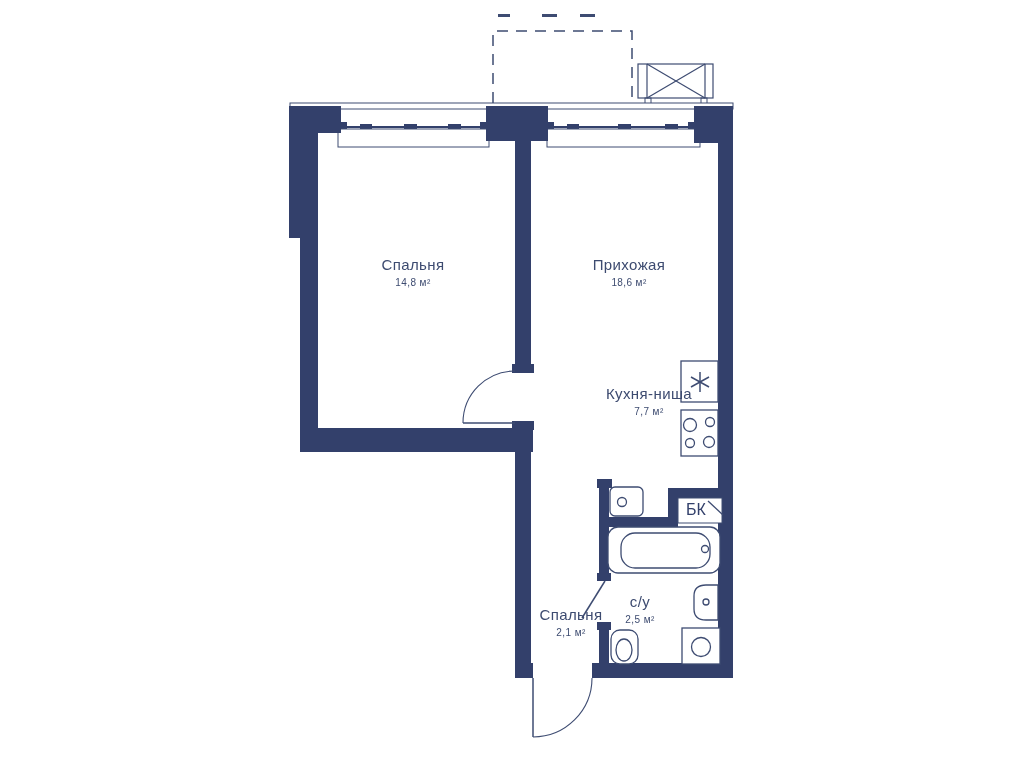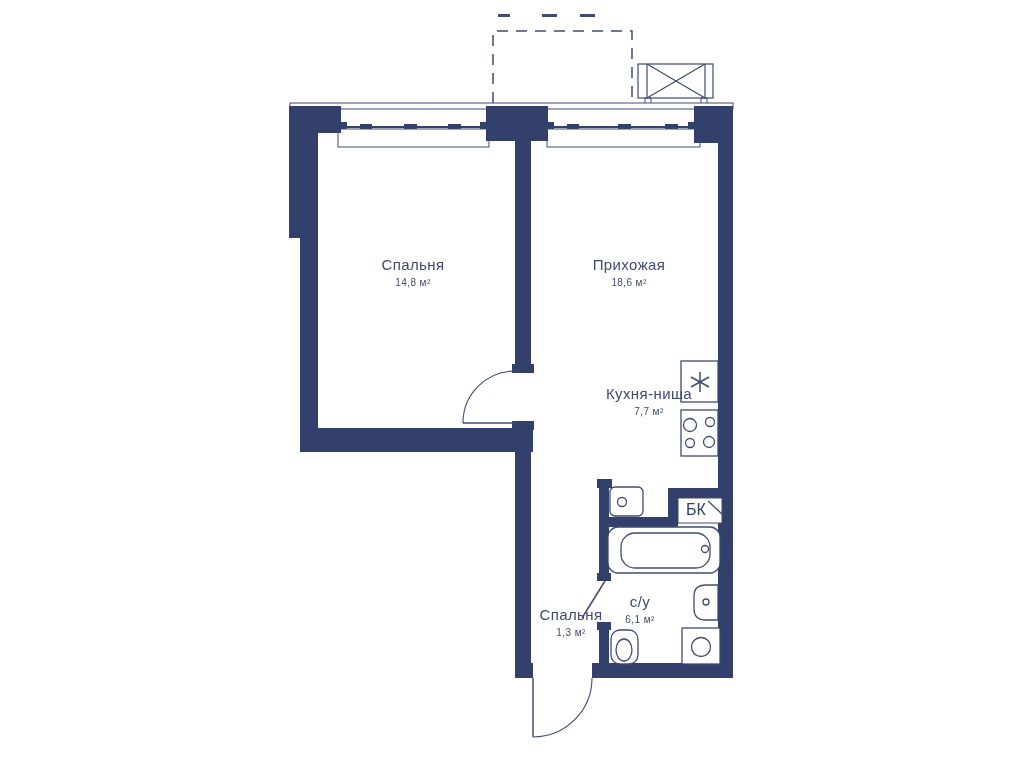--- a/index.html
+++ b/index.html
@@ -168,23 +168,23 @@
     <div class="room-area">18,6 м²</div>
   </div>
 
   <div class="room-label" style="left:649px; top:403px">
     <div class="room-name">Кухня-ниша</div>
     <div class="room-area">7,7 м²</div>
   </div>
 
   <div class="room-label" style="left:571px; top:624px">
     <div class="room-name">Спальня</div>
-    <div class="room-area">1,3 м²</div>
+    <div class="room-area">2,1 м²</div>
   </div>
 
   <div class="room-label" style="left:640px; top:611px">
     <div class="room-name">с/у</div>
-    <div class="room-area">6,1 м²</div>
+    <div class="room-area">2,5 м²</div>
   </div>
 
   <div class="vent-label" style="left:696px; top:510px">БК</div>
 
 </div>
 
 </body></html>

